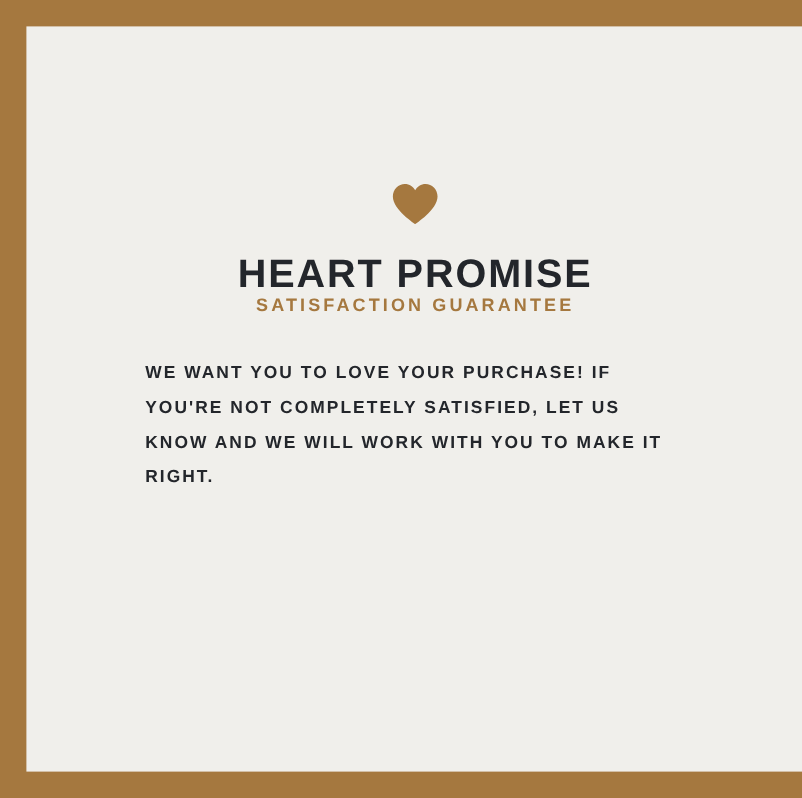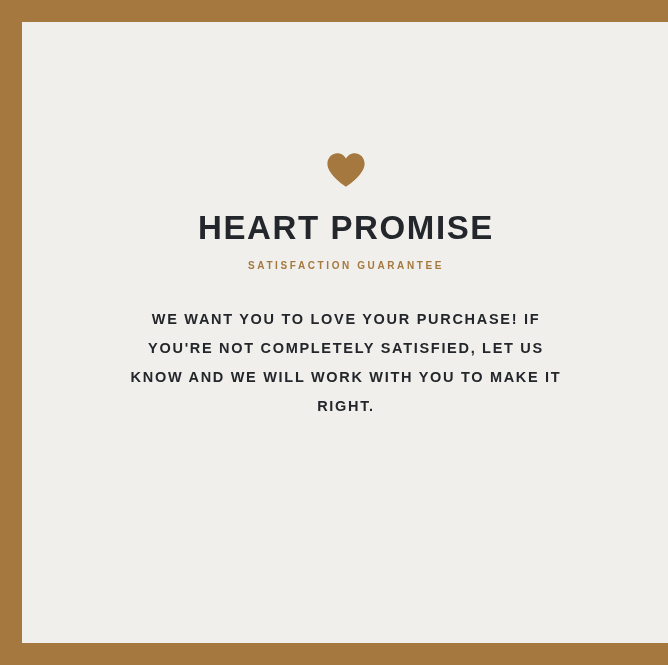--- a/index.html
+++ b/index.html
@@ -42,31 +42,30 @@
   .title {
     margin-top: 20px;
     font-size: 33px;
     font-weight: bold;
     letter-spacing: 1.6px;
     color: #23262b;
     text-align: center;
     line-height: 1.1;
   }
   .subtitle {
-    margin-top: 14px;
-    font-size: 10px;
+    font-size: 15px;
     font-weight: bold;
     letter-spacing: 2.6px;
     color: #a5783f;
     text-align: center;
   }
   .body-block {
     margin-top: 34px;
     width: 450px;
-    text-align: center;
+    text-align: left;
     font-size: 14.5px;
     font-weight: bold;
     letter-spacing: 1.7px;
     line-height: 2.0;
     color: #23262b;
   }
   .body-block.second {
     margin-top: 24px;
   }
 </style>

